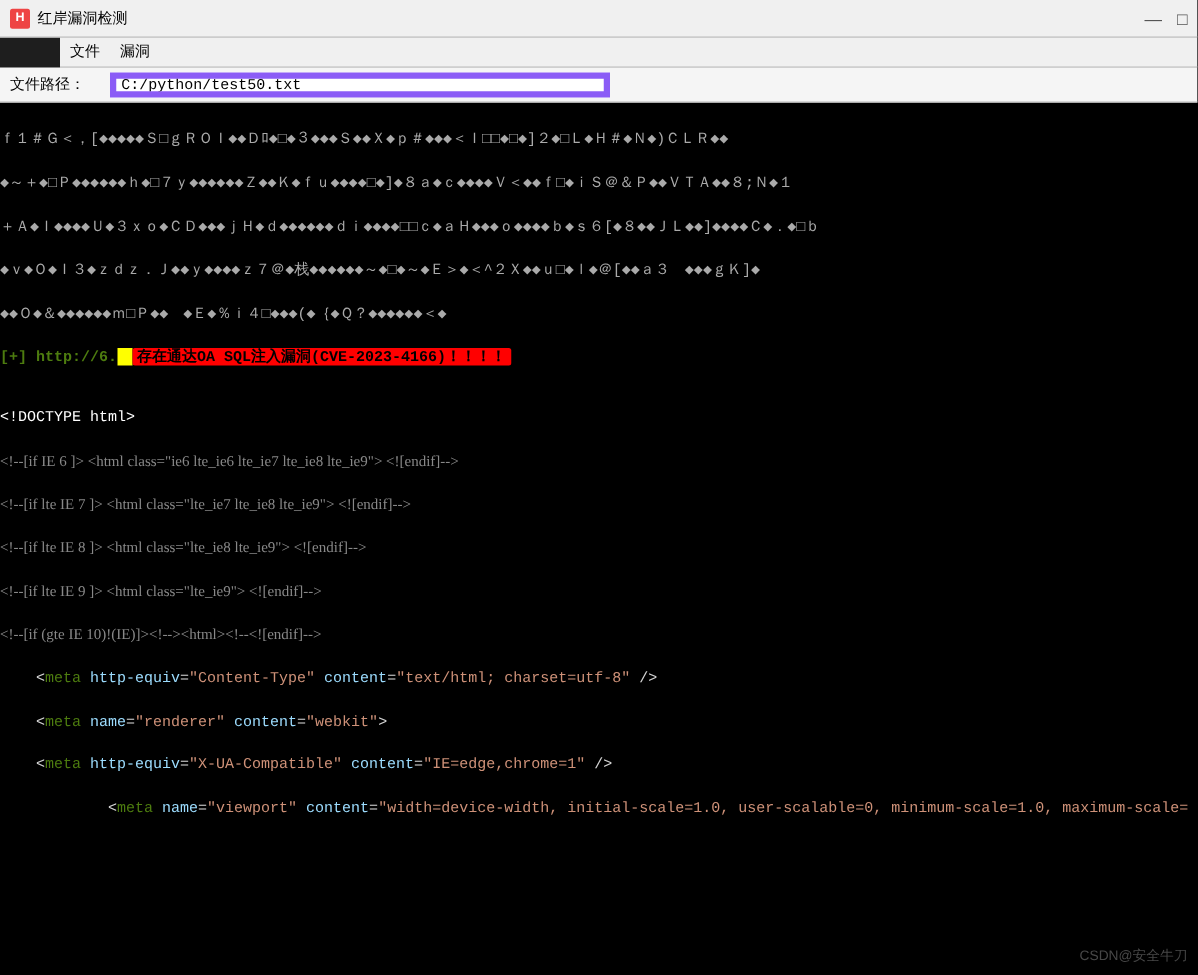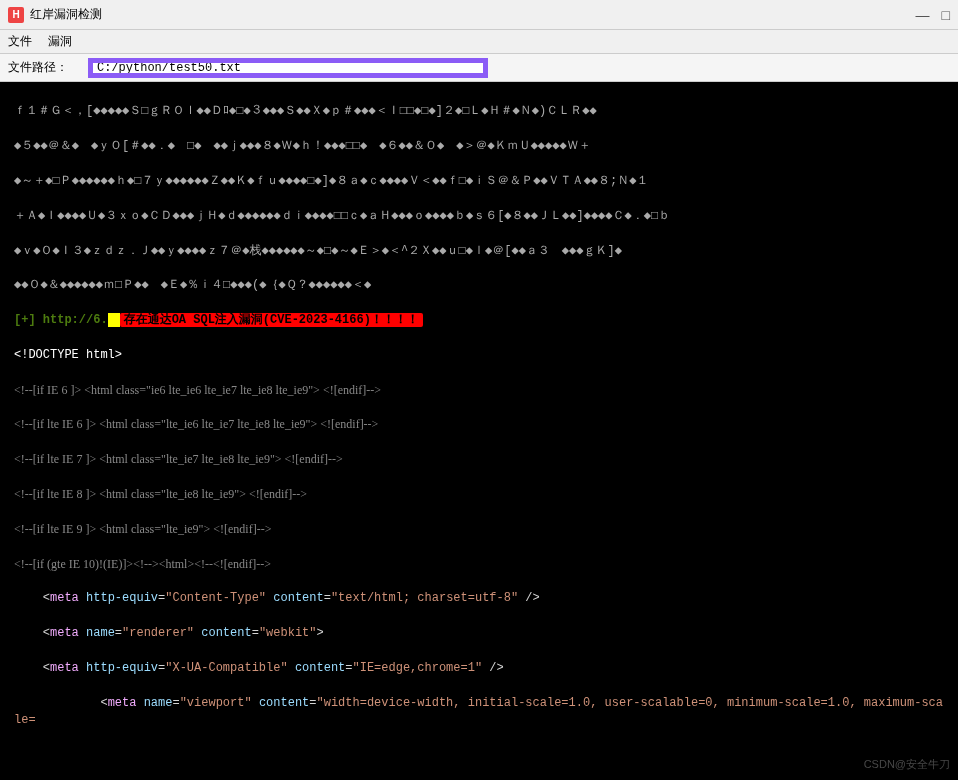--- a/index.html
+++ b/index.html
@@ -55,20 +55,21 @@
       background: #f0f0f0;
       height: 24px;
       display: flex;
       align-items: center;
       padding: 0 8px;
       border-bottom: 1px solid #ccc;
       color: #000;
       font-family: 'Microsoft YaHei', 'SimHei', sans-serif;
       font-size: 12px;
       gap: 16px;
+      margin-left: 48px;
     }
 
     
     #toolbar {
       background: #f5f5f5;
       height: 28px;
       display: flex;
       align-items: center;
       padding: 0 8px;
       border-bottom: 1px solid #ccc;
@@ -88,40 +89,40 @@
       font-family: 'Courier New', monospace;
       color: #000;
     }
 
     
     #main-content {
       background: #000;
       height: calc(780px - 30px - 24px - 28px);
       overflow-y: auto;
       overflow-x: hidden;
-      padding: 4px 14px;
+      padding: 4px 0;
       font-family: 'Courier New', Consolas, monospace;
       font-size: 12px;
       line-height: 1.45;
       color: #d4d4d4;
       white-space: pre-wrap;
       word-break: break-all;
     }
 
     .line { display: block; }
     .line-garbled { color: #aaa; }
     .line-alert {
       color: #4d7c0f;
       font-weight: bold;
     }
     .line-comment { color: #888; font-family: Liberation Serif, serif; }
-    .line-tag { color: #f0abfc; }
+    .line-tag { color: #4d7c0f; }
     .line-attr { color: #9cdcfe; }
     .line-string { color: #ce9178; }
-    .line-white { color: #ffffff; }
+    .line-white { color: #ffffff; margin-top: 13px; }
     .vuln-badge {
       background: #ff0000;
       color: #000000;
       padding: 0 4px;
       font-weight: bold;
       border-radius: 2px;
     }
   </style>
 </head>
 <body>
@@ -142,29 +143,27 @@
   <span>漏洞</span>
 </div>
 
 <div id="toolbar">
   <span style="font-family:'Microsoft YaHei',sans-serif;color:#000;">文件路径：</span>
   <input id="file-path-input" type="text" value="C:/python/test50.txt" style="">
 </div>
 
 <div id="main-content">
 <span class="line line-garbled">ｆ１＃Ｇ＜，[◆◆◆◆◆Ｓ□ｇＲＯＩ◆◆Ｄﾛ◆□◆３◆◆◆Ｓ◆◆Ｘ◆ｐ＃◆◆◆＜Ｉ□□◆□◆]２◆□Ｌ◆Ｈ＃◆Ｎ◆)ＣＬＲ◆◆</span>
-<span class="line line-garbled">◆５◆◆＠＆◆　◆ｙＯ[＃◆◆．◆　□◆　◆◆ｊ◆◆◆８◆Ｗ◆ｈ！◆◆◆□□◆　◆６◆◆＆Ｏ◆　◆＞＠◆ＫｍＵ◆◆◆◆◆Ｗ＋</span>
 <span class="line line-garbled">◆～＋◆□Ｐ◆◆◆◆◆◆ｈ◆□７ｙ◆◆◆◆◆◆Ｚ◆◆Ｋ◆ｆｕ◆◆◆◆□◆]◆８ａ◆ｃ◆◆◆◆Ｖ＜◆◆ｆ□◆ｉＳ＠＆Ｐ◆◆ＶＴＡ◆◆８;Ｎ◆１</span>
 <span class="line line-garbled">＋Ａ◆Ｉ◆◆◆◆Ｕ◆３ｘｏ◆ＣＤ◆◆◆ｊＨ◆ｄ◆◆◆◆◆◆ｄｉ◆◆◆◆□□ｃ◆ａＨ◆◆◆ｏ◆◆◆◆ｂ◆ｓ６[◆８◆◆ＪＬ◆◆]◆◆◆◆Ｃ◆．◆□ｂ</span>
 <span class="line line-garbled">◆ｖ◆Ｏ◆Ｉ３◆ｚｄｚ．Ｊ◆◆ｙ◆◆◆◆ｚ７＠◆栈◆◆◆◆◆◆～◆□◆～◆Ｅ＞◆＜^２Ｘ◆◆ｕ□◆ｌ◆＠[◆◆ａ３　◆◆◆ｇＫ]◆</span>
 <span class="line line-garbled">◆◆Ｏ◆＆◆◆◆◆◆◆ｍ□Ｐ◆◆　◆Ｅ◆％ｉ４□◆◆◆(◆｛◆Ｑ？◆◆◆◆◆◆＜◆</span>
 <span class="line"><span class="line-alert">[+] http://6.</span><span style="color:#000;background:#ff0;font-weight:bold;">　</span><span class="vuln-badge">存在通达OA SQL注入漏洞(CVE-2023-4166)！！！！</span></span>
 <span class="line line-white">&lt;!DOCTYPE html&gt;</span>
 <span class="line line-comment">&lt;!--[if IE 6 ]&gt; &lt;html class="ie6 lte_ie6 lte_ie7 lte_ie8 lte_ie9"&gt; &lt;![endif]--&gt;</span>
-<span class="line line-comment">&lt;!--[if lte IE 6 ]&gt; &lt;html class="lte_ie6 lte_ie7 lte_ie8 lte_ie9"&gt; &lt;![endif]--&gt;</span>
 <span class="line line-comment">&lt;!--[if lte IE 7 ]&gt; &lt;html class="lte_ie7 lte_ie8 lte_ie9"&gt; &lt;![endif]--&gt;</span>
 <span class="line line-comment">&lt;!--[if lte IE 8 ]&gt; &lt;html class="lte_ie8 lte_ie9"&gt; &lt;![endif]--&gt;</span>
 <span class="line line-comment">&lt;!--[if lte IE 9 ]&gt; &lt;html class="lte_ie9"&gt; &lt;![endif]--&gt;</span>
 <span class="line line-comment">&lt;!--[if (gte IE 10)!(IE)]&gt;&lt;!--&gt;&lt;html&gt;&lt;!--&lt;![endif]--&gt;</span>
 <span class="line">    &lt;<span class="line-tag">meta</span> <span class="line-attr">http-equiv</span>=<span class="line-string">"Content-Type"</span> <span class="line-attr">content</span>=<span class="line-string">"text/html; charset=utf-8"</span> /&gt;</span>
 <span class="line">    &lt;<span class="line-tag">meta</span> <span class="line-attr">name</span>=<span class="line-string">"renderer"</span> <span class="line-attr">content</span>=<span class="line-string">"webkit"</span>&gt;</span>
 <span class="line">    &lt;<span class="line-tag">meta</span> <span class="line-attr">http-equiv</span>=<span class="line-string">"X-UA-Compatible"</span> <span class="line-attr">content</span>=<span class="line-string">"IE=edge,chrome=1"</span> /&gt;</span>
 <span class="line">            &lt;<span class="line-tag">meta</span> <span class="line-attr">name</span>=<span class="line-string">"viewport"</span> <span class="line-attr">content</span>=<span class="line-string">"width=device-width, initial-scale=1.0, user-scalable=0, minimum-scale=1.0, maximum-scale=</span></span>
 
 

